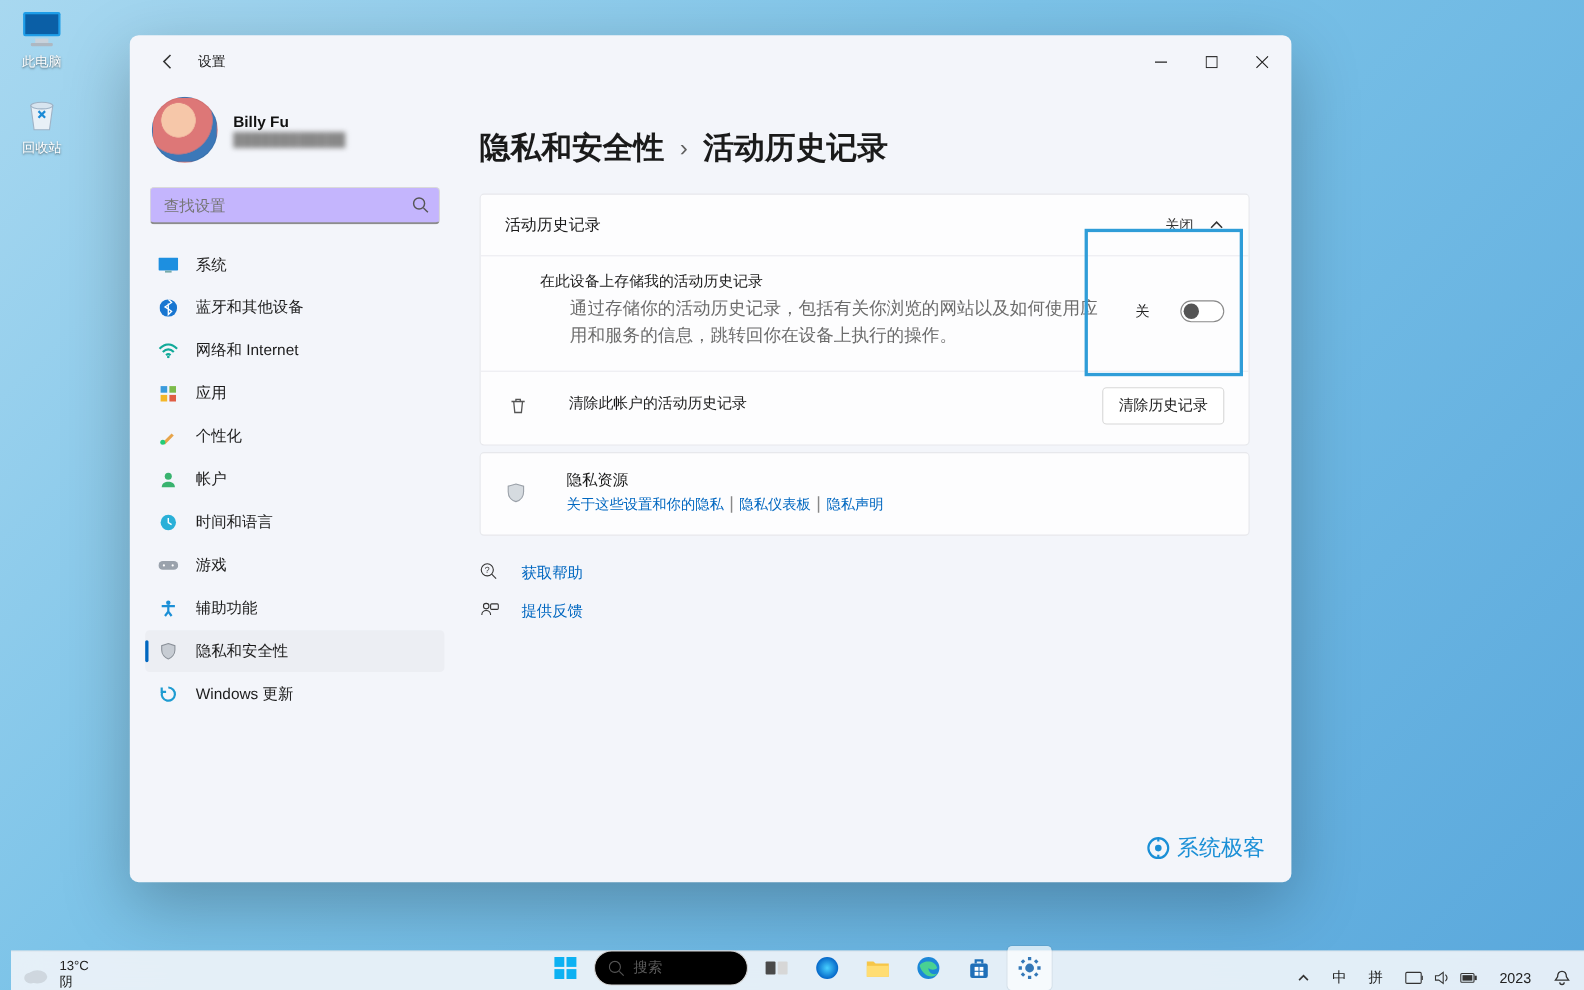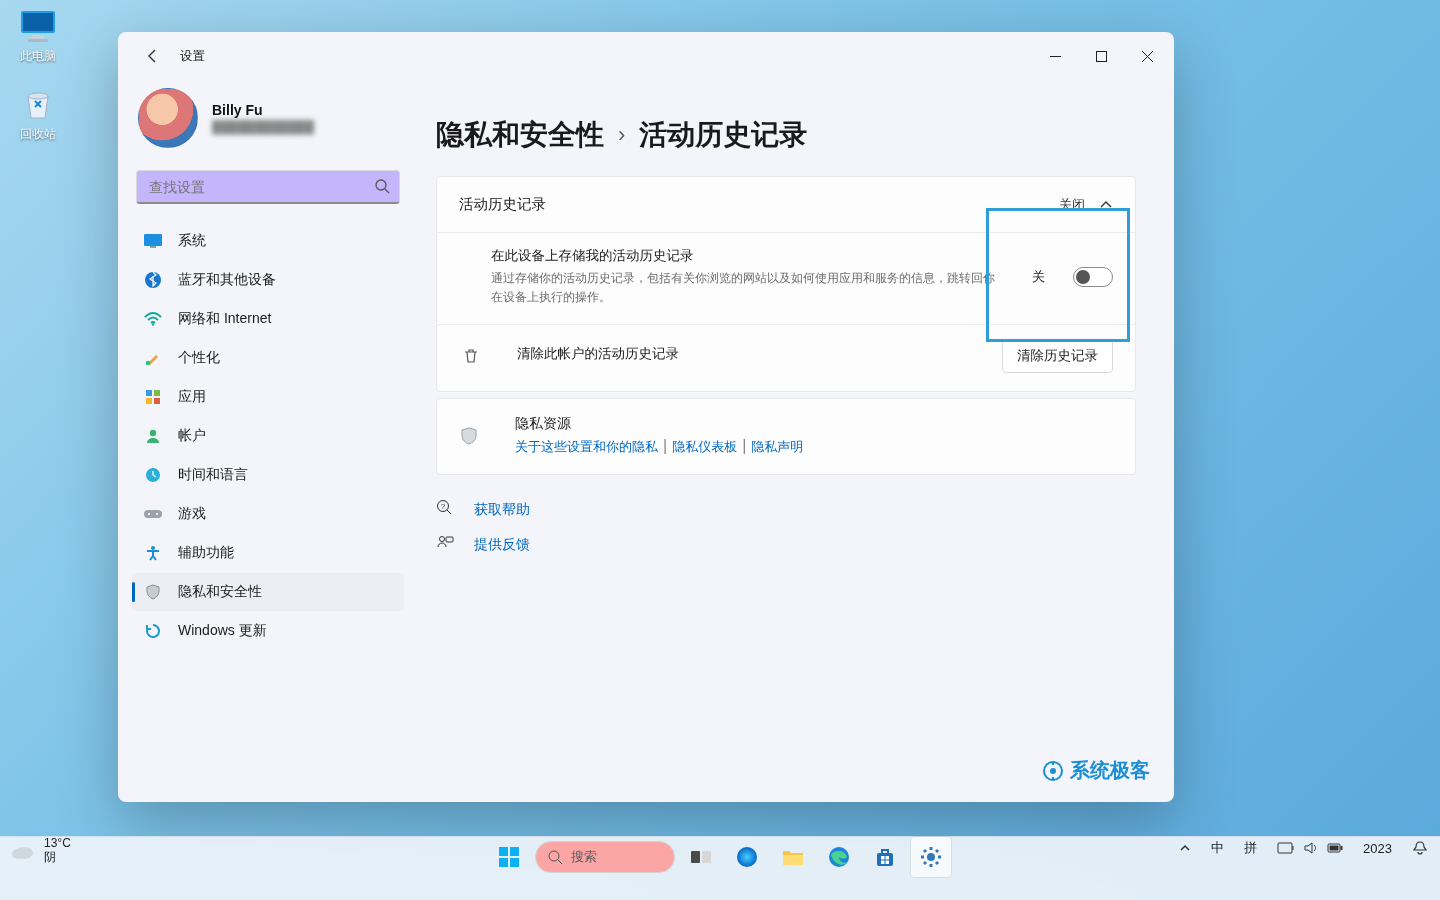--- a/index.html
+++ b/index.html
@@ -41,46 +41,46 @@
   .crumbs { display:flex; align-items:center; gap:14px; margin: 26px 0 22px 0;}
   .crumbs .c { font-size:28px; color:#1a1a1a; font-weight:600;}
   .crumbs .sep { font-size:22px; color:#5f5f5f; font-weight:400;}
   .card { background:#fdfdfe; border:1px solid #e7e8ec; border-radius:4px; margin-bottom:6px; }
   .card .header { display:flex; align-items:center; justify-content:space-between; padding:18px 22px; }
   .card .header .ht { font-size:14.5px; color:#1a1a1a;}
   .card .header .hstate { font-size:13px; color:#333; display:flex; align-items:center; gap:14px;}
   .card .row { display:flex; align-items:center; padding:14px 22px 18px 54px; gap:28px; border-top:1px solid #ececf0;}
   .card .row .textcol { flex:1; }
   .card .row .rt { font-size:13.5px; color:#1a1a1a; margin-bottom:4px;}
-  .card .row .rd { font-size:12px; color:#6c6c6c; line-height:1.55; max-width:520px;}
+  .card .row .rd { font-size:16px; color:#6c6c6c; line-height:1.55; max-width:520px;margin-left:27px;}
   .toggle { width:40px; height:20px; border-radius:20px; background:#fff; border:1px solid #8a8a8a; position:relative; }
   .toggle .knob { position:absolute; left:2px; top:2px; width:14px; height:14px; border-radius:50%; background:#555; }
   .tg-label { font-size:13px; color:#222; }
   .clearbtn { height:34px; padding:0 14px; background:#fff; border:1px solid #d8d8d8; border-radius:4px; font-size:13.5px; color:#1a1a1a; cursor:pointer;}
   .row-icon { width:20px; color:#4b4b4b; display:flex; align-items:center; justify-content:center; margin-left:-30px; margin-right:8px;}
   .card.res .row { padding:16px 22px 18px 22px; border-top:none;}
   .card.res .row .textcol .rt{ font-size:14px;}
   .links a { color:#0067c0; font-size:13px; text-decoration:none;margin-top:32px;}
   .links .pipe { color:#888; padding:0 5px;}
   .helplinks { margin-top:24px; }
   .helplinks .hl { display:flex; align-items:center; gap:20px; margin-bottom:14px; color:#0067c0; font-size:14px; cursor:pointer;}
   .helplinks .hl .hicon { width:18px; color:#333; }
 
   .highlight-box { position:absolute; border:3px solid #2f9dd8; pointer-events:none; }
 
-  .watermark { position:absolute; right:24px; bottom:18px; display:flex; align-items:center; gap:6px; color:#1a8fd6; font-weight:700; font-size:20px;}
+  .watermark { position:absolute; right:24px; bottom:18px; display:flex; align-items:center; gap:6px; color:#1a8fd6; font-weight:400; font-size:20px;}
   .watermark svg{ }
 
   
-  .taskbar { position:absolute; left:0; right:0; bottom:0; height:64px; background: rgba(238,243,249,0.92); backdrop-filter: blur(12px); display:flex; align-items:flex-start; border-top:1px solid rgba(0,0,0,0.06);}
+  .taskbar { position:absolute; left:10px; right:0; bottom:0; height:36px; background: rgba(238,243,249,0.92); backdrop-filter: blur(12px); display:flex; align-items:flex-end; border-top:1px solid rgba(0,0,0,0.06);}
   .taskbar .weather { position:absolute; left:10px; display:flex; align-items:center; gap:8px; color:#222; font-size:12px; line-height:1.15;}
   .taskbar .center { margin:0 auto; display:flex; align-items:center; gap:6px;}
   .tb-icon { width:40px; height:40px; display:flex; align-items:center; justify-content:center; border-radius:4px;}
   .tb-icon.active { background:rgba(255,255,255,0.7); box-shadow:0 0 0 1px rgba(0,0,0,0.06);}
-  .tb-search { display:flex; align-items:center; height:32px; width:140px; background:#fca5a5; border:1px solid #d4d4d4; border-radius:16px; padding:0 12px; gap:8px; font-size:13px; color:#5a5a5a;}
+  .tb-search { display:flex; align-items:center; height:32px; width:140px; background:#000000; border:1px solid #d4d4d4; border-radius:16px; padding:0 12px; gap:8px; font-size:13px; color:#5a5a5a;}
   .taskbar .tray { position:absolute; right:8px; display:flex; align-items:center; gap:12px; color:#222; font-size:13px;}
   .tray .tbox{ display:flex; align-items:center; gap:8px; padding:2px 4px;}
   .tray svg{ display:block;}
 </style>
 </head>
 <body>
 
 <div id="di-pc" class="desktop-icon">
   <div class="glyph">
     <svg width="40" height="34" viewBox="0 0 40 34">
@@ -169,36 +169,36 @@
               <svg width="18" height="14">
                 <path d="M1 5 Q9 -3 17 5 M4 8 Q9 3 14 8 M7 11 Q9 9 11 11" stroke="#1a9" fill="none" stroke-width="2"></path>
                 <circle cx="9" cy="12.5" r="1.2" fill="#1a9"></circle>
               </svg>
             </span>
             <span>网络和 Internet</span>
           </li>
         <li>
             <span class="nicon">
               <svg width="16" height="16">
-                <path d="M3 13l8-8 2 2-8 8z" fill="#e7a44a"></path>
-                <circle cx="3" cy="13" r="2.3" fill="#2c7"></circle>
-              </svg>
-            </span>
-            <span>个性化</span>
-          </li>
-        <li>
-            <span class="nicon">
-              <svg width="16" height="16">
                 <rect x="1" y="1" width="6" height="6" fill="#3a9bdc"></rect>
                 <rect x="9" y="1" width="6" height="6" fill="#7cbb4a"></rect>
                 <rect x="1" y="9" width="6" height="6" fill="#f4b728"></rect>
                 <rect x="9" y="9" width="6" height="6" fill="#e05d44"></rect>
               </svg>
             </span>
             <span>应用</span>
+          </li>
+        <li>
+            <span class="nicon">
+              <svg width="16" height="16">
+                <path d="M3 13l8-8 2 2-8 8z" fill="#e7a44a"></path>
+                <circle cx="3" cy="13" r="2.3" fill="#2c7"></circle>
+              </svg>
+            </span>
+            <span>个性化</span>
           </li>
         <li>
             <span class="nicon">
               <svg width="16" height="16">
                 <circle cx="8" cy="5" r="3.2" fill="#39b36f"></circle>
                 <path d="M2 15c0-3.5 3-5 6-5s6 1.5 6 5" fill="#39b36f"></path>
               </svg>
             </span>
             <span>帐户</span>
           </li>

